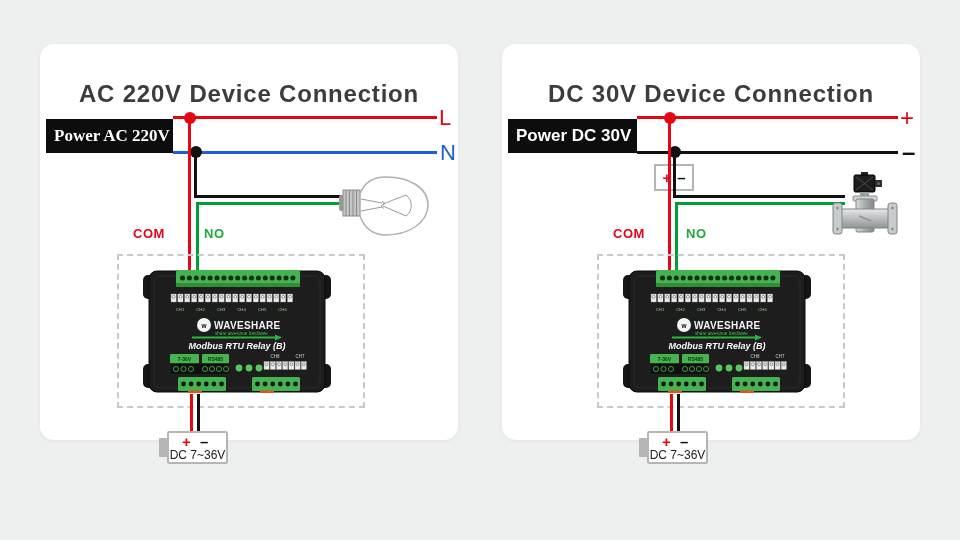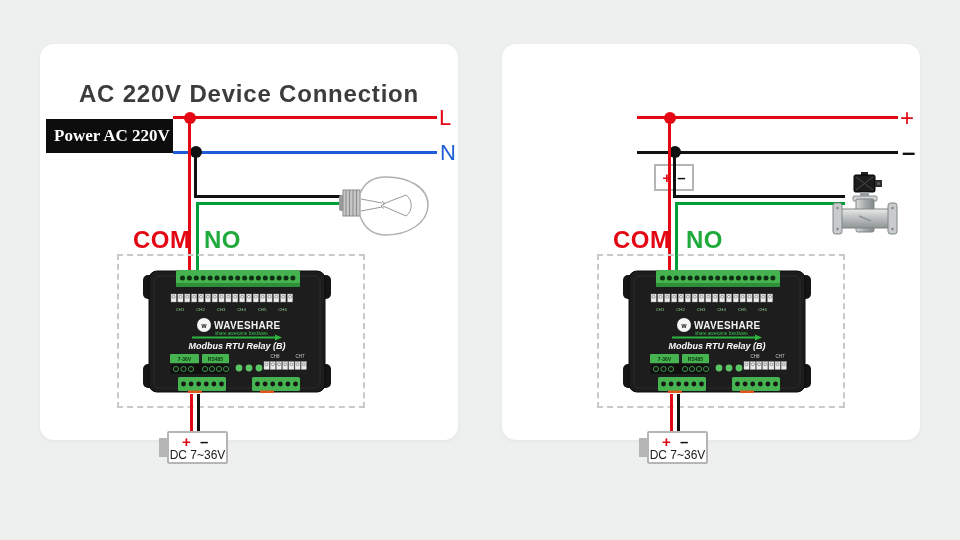--- a/index.html
+++ b/index.html
@@ -7,21 +7,21 @@
          font-family:"Liberation Sans",sans-serif;}
   .card{position:absolute;top:44px;width:418px;height:396px;background:#ffffff;
         border-radius:14px;box-shadow:0 1px 4px rgba(0,0,0,.05);}
   .title{position:absolute;top:16px;left:0;right:0;text-align:center;
          font-size:24px;font-weight:600;letter-spacing:.8px;color:#3c3c3c;}
   .powerbox{position:absolute;background:#0d0d0d;color:#ffffff;font-size:17px;font-weight:bold;
             display:flex;align-items:center;padding-left:8px;box-sizing:border-box;}
   .wire{position:absolute;}
   .dot{position:absolute;width:12px;height:12px;border-radius:50%;}
   .endlabel{position:absolute;font-size:22px;font-weight:500;line-height:1;}
-  .comno{position:absolute;font-size:24px;font-weight:600;letter-spacing:.5px;}
+  .comno{position:absolute;font-size:13px;font-weight:600;letter-spacing:.5px;}
   .dashed{position:absolute;border:2px dashed #c9c9c9;box-sizing:border-box;}
   .devsvg{position:absolute;}
   .dcbox{position:absolute;width:61px;height:33px;background:#fff;border:2px solid #b5b5b5;
          border-radius:2px;box-sizing:border-box;}
   .dctab{position:absolute;width:8px;height:19px;background:#b5b5b5;}
   .dc-sign{position:absolute;top:1px;font-size:15px;font-weight:bold;line-height:15px;}
   .dc-range{position:absolute;top:15px;left:0;right:0;text-align:center;font-size:12px;color:#1a1a1a;}
   .tgt-label{position:absolute;font-size:12.5px;color:#1a1a1a;text-align:right;}
   .tgt-box{position:absolute;width:40px;height:27px;background:#fff;border:2px solid #b5b5b5;
            box-sizing:border-box;display:flex;align-items:center;justify-content:center;gap:6px;
@@ -199,21 +199,23 @@
 
     <div class="dctab" style="left:119px;top:394px;"></div>
     <div class="dcbox" style="left:127px;top:387px;">
       <span class="dc-sign" style="left:13px;color:#e30613;">+</span>
       <span class="dc-sign" style="left:31px;color:#111;">–</span>
       <div class="dc-range">DC 7~36V</div>
     </div>
   </section>
 
   <section class="card" style="left:502px;">
-
+    <h2 class="title">DC 30V Device Connection</h2>
+
+    <div class="powerbox" style="left:6px;top:75px;width:129px;height:34px;">Power DC 30V</div>
 
     <div class="wire" style="left:135px;top:72px;width:261px;height:3px;background:#e30613;"></div>
     <div class="endlabel" style="left:398px;top:62px;color:#e30613;font-size:24px;">+</div>
 
     <div class="wire" style="left:135px;top:107px;width:261px;height:3px;background:#111;"></div>
     <div class="endlabel" style="left:400px;top:96px;color:#111;font-size:24px;font-weight:bold;">–</div>
 
     <div class="tgt-box" style="left:152px;top:120px;">
       <span style="color:#e30613;">+</span>
       <span style="color:#111;">–</span>

